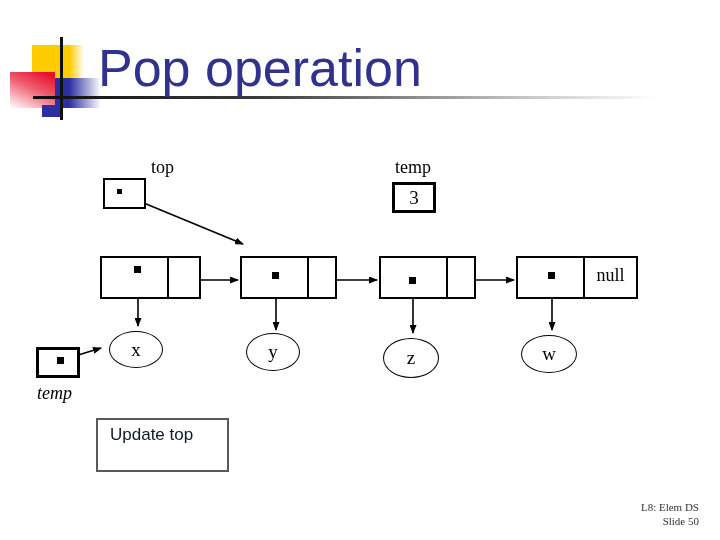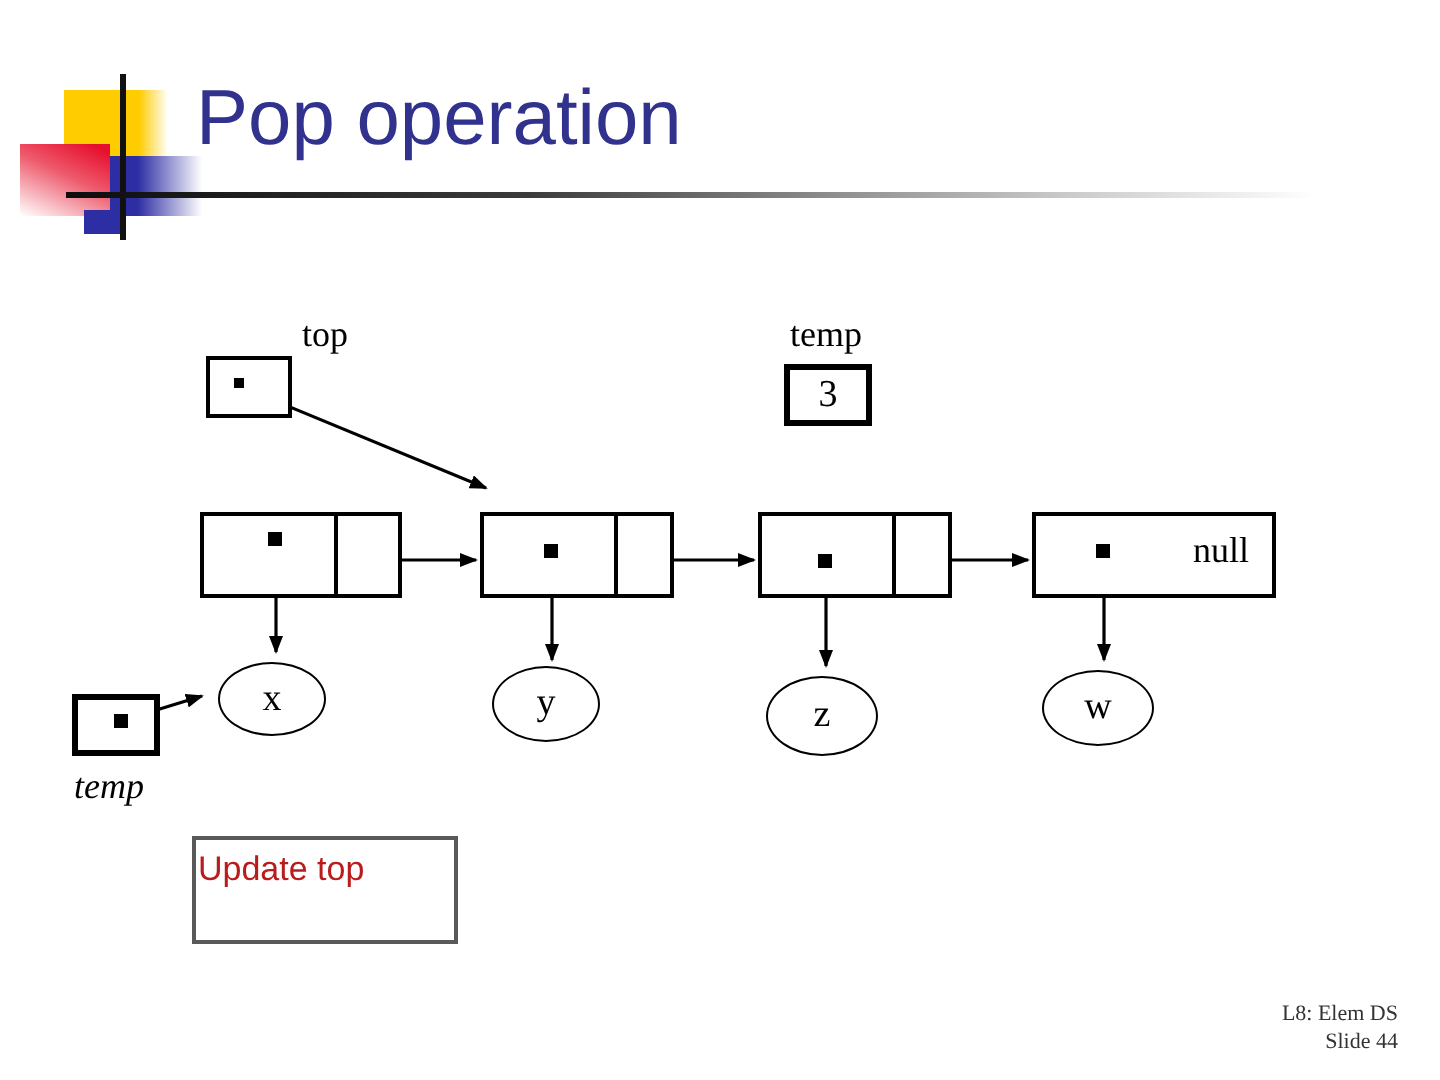--- a/index.html
+++ b/index.html
@@ -20,41 +20,41 @@
   .deco-blue { left: 55px; top: 78px; width: 46px; height: 30px;
     background: linear-gradient(to right, #2D2DA4 30%, rgba(45,45,164,0) 100%); }
   .deco-blue-small { left: 42px; top: 105px; width: 20px; height: 12px; background: #2D2DA4; }
   .deco-vline { left: 60px; top: 37px; width: 3px; height: 83px; background: #111; }
   .deco-hline { left: 33px; top: 96px; width: 665px; height: 3px;
     background: linear-gradient(to right, #0d0d0d 0%, #3c3c3c 35%, #8f8f8f 58%, #c9c9c9 75%, rgba(255,255,255,0) 94%); }
   
   .title {
     position: absolute; left: 98px; top: 38px;
     font-family: "Liberation Sans", sans-serif;
-    font-size: 39px; font-weight: 400; letter-spacing: 0px;
+    font-size: 52px; font-weight: 400; letter-spacing: 0px;
     color: #31318E; white-space: nowrap;
   }
   
   .lbl { position: absolute; font-size: 18px; color: #000; white-space: nowrap; }
   .lbl-top  { left: 107px; top: 157px; margin-left: 44px; }
   .lbl-size { left: 395px; top: 157px; }
   .lbl-temp { left: 37px;  top: 383px; font-style: italic; }
   
   .ptrbox { position: absolute; background: #fff; }
   .box-top  { left: 103px; top: 178px; width: 43px; height: 31px; border: 2px solid #000; }
   .box-size { left: 392px; top: 182px; width: 44px; height: 31px; border: 3px solid #000;
               display: flex; align-items: center; justify-content: center; font-size: 19px; }
   .box-temp { left: 36px;  top: 347px; width: 44px; height: 31px; border: 3px solid #000; }
   
   .node { position: absolute; top: 256px; height: 43px; border: 2px solid #000;
           display: flex; background: #fff; }
   .node-1 { left: 100px; width: 101px; }
   .node-2 { left: 240px; width: 97px; }
   .node-3 { left: 379px; width: 97px; }
-  .node-4 { left: 516px; width: 122px; align-items: center; }
+  .node-4 { left: 516px; width: 122px; }
   .cell-data { width: 67px; border-right: 2px solid #000; }
   .cell-next { flex: 1; display: flex; align-items: center; justify-content: center;
                font-size: 18px; padding-bottom: 5px; }
   
   .psq { position: absolute; background: #000; width: 7px; height: 7px; }
   .psq-top  { left: 117px; top: 189px; width: 5px; height: 5px; }
   .psq-temp { left: 57px;  top: 357px; }
   .psq-n1 { left: 134px; top: 266px; }
   .psq-n2 { left: 272px; top: 272px; }
   .psq-n3 { left: 409px; top: 277px; }
@@ -65,21 +65,21 @@
          font-size: 19px; }
   .ell-x { left: 109px; top: 331px; width: 54px; height: 37px; }
   .ell-y { left: 246px; top: 333px; width: 54px; height: 38px; }
   .ell-z { left: 383px; top: 338px; width: 56px; height: 40px; }
   .ell-w { left: 521px; top: 335px; width: 56px; height: 38px; }
   
   .callout {
     position: absolute; left: 96px; top: 418px; width: 133px; height: 54px;
     border: 2px solid #595959; background: #fff;
     font-family: "Liberation Sans", sans-serif; font-size: 17px; line-height: 21px;
-    color: #b91c1c; padding: 4px 0 0 1px;
+    color: #0f172a; padding: 4px 0 0 12px;
   }
   
   .footer {
     position: absolute; right: 21px; top: 501px; text-align: right;
     font-family: Liberation Serif, serif; font-size: 11px; line-height: 13.5px;
     color: #333;
   }
   
   svg.arrows { position: absolute; left: 0; top: 0; width: 720px; height: 540px;
                pointer-events: none; }
@@ -153,16 +153,16 @@
   <div class="ptrbox box-temp"></div>
   <div class="psq psq-temp"></div>
   <div class="lbl lbl-temp">temp</div>
 
   <div class="callout">
     <div>Update top</div>
   </div>
 
   <div class="footer">
     <div>L8: Elem DS</div>
-    <div>Slide 44</div>
+    <div>Slide 50</div>
   </div>
 
 </div>
 
 </body></html>

